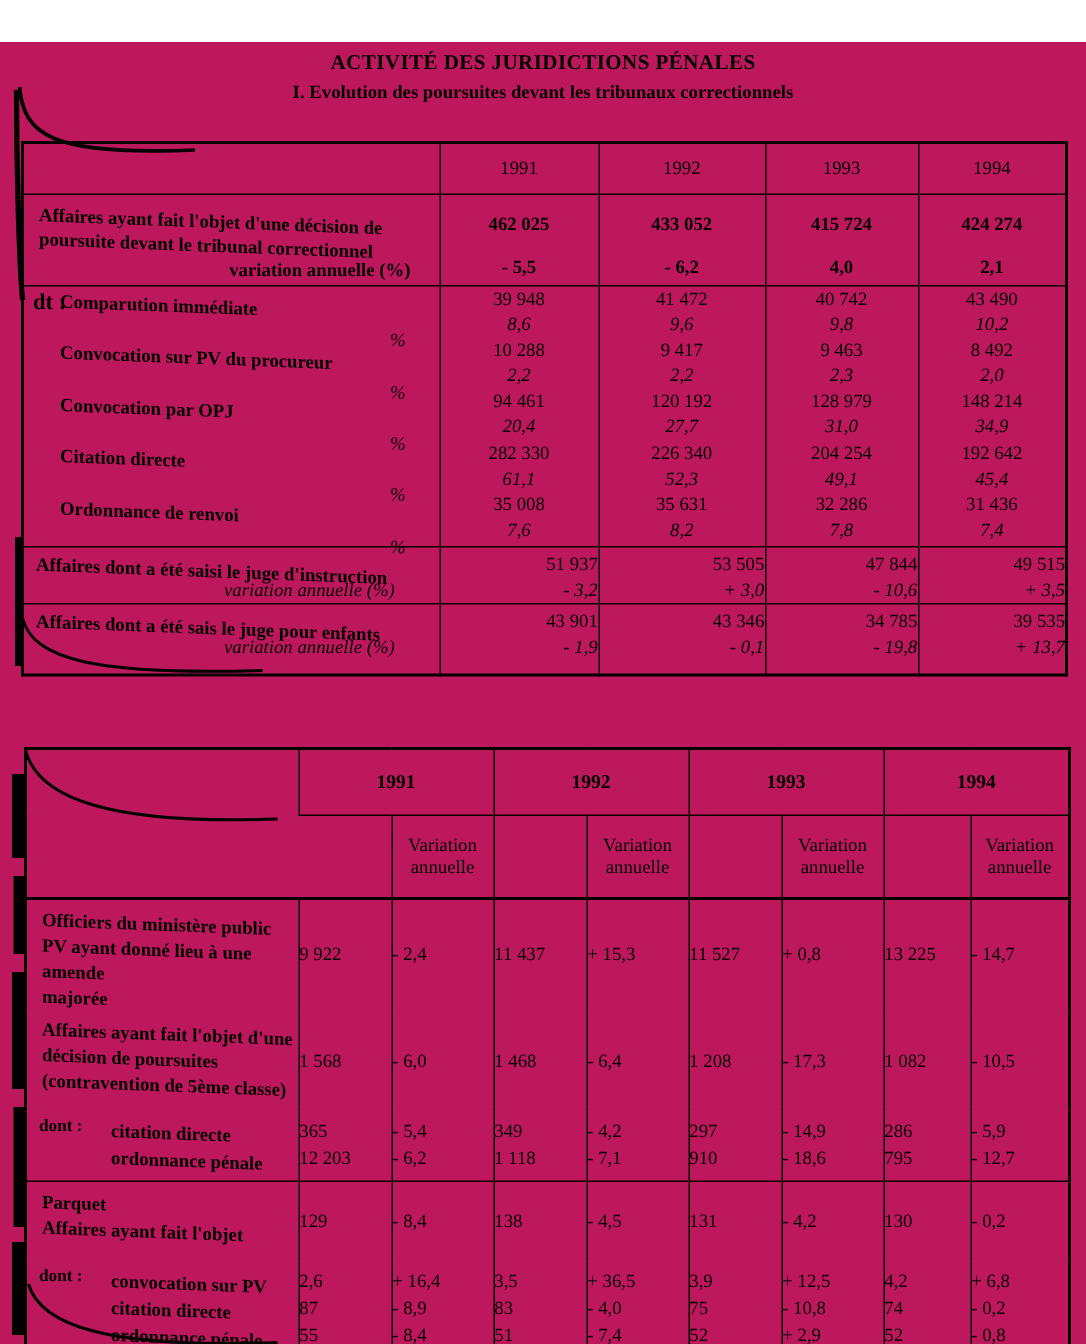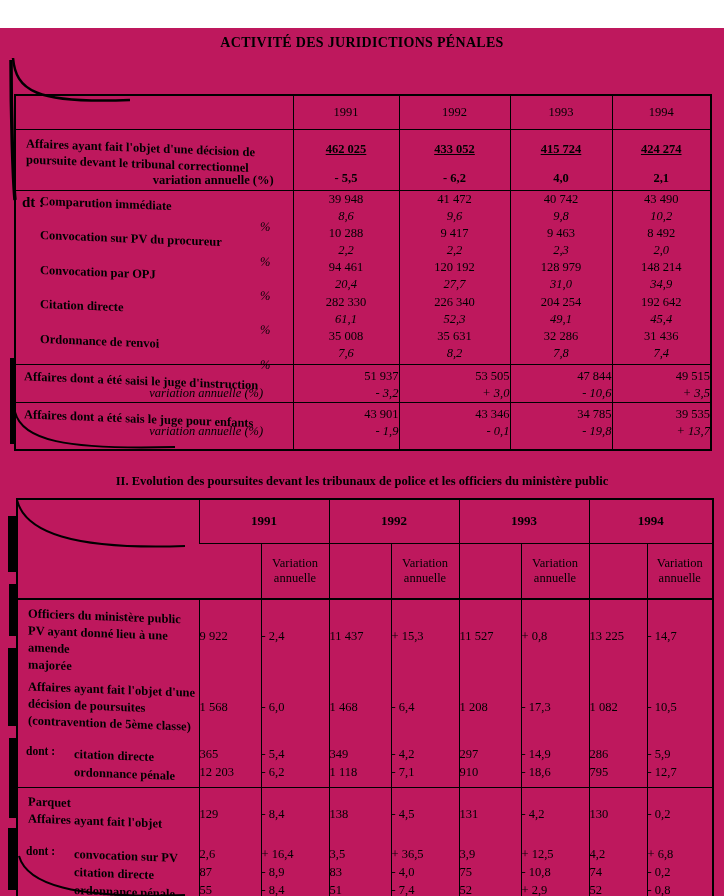--- a/index.html
+++ b/index.html
@@ -26,21 +26,21 @@
   .t1 tr.dtg  { height:172px; border-bottom:1.5px solid #000; }
   .t1 tr.jg1  { height:38px; border-bottom:1.5px solid #000; }
   .t1 tr.jg2  { height:47px; }
   .t1 .yr { text-align:center; vertical-align:middle; font-size:12.5px; }
   .num { text-align:center; }
   .lb { font-weight:bold; }
   .it { font-style:italic; }
   .sk { transform:skewY(2.2deg); transform-origin:left center; }
   .b1-lines { padding:5px 0 0 10px; line-height:16px; }
   .b1-sub { text-align:center; padding-left:118px; margin-top:6px; }
-  .blk1 .v   { margin-top:12px; font-weight:bold;text-decoration:underline; }
+  .blk1 .v   { margin-top:12px; font-weight:bold; }
   .blk1 .var { margin-top:14px; font-weight:bold; }
   .dtg td.lblcell { position:relative; }
   .dt-prefix { position:absolute; left:6px; top:3px; font-size:15px; font-weight:bold; }
   .dtg-wrap { margin-left:24px; padding-top:2px; }
   .dtg .ln { height:17.2px; line-height:17.2px; }
   .pl { text-align:right; padding-right:22px; }
   .jg-lb  { padding:3px 0 0 8px; line-height:16px; }
   .jg-sub { text-align:center; padding-left:104px; margin-top:2px; }
   .jg .ln { height:17px; line-height:17px;text-align:right; }
   .jg td.num { padding-top:3px; }
@@ -68,21 +68,21 @@
   .ln2 { height:18px; line-height:18px; }
 
   .artifacts { position:absolute; left:0; top:0; pointer-events:none; }
 </style>
 </head>
 <body>
 
 <div class="page">
 
   <div class="title">ACTIVITÉ DES JURIDICTIONS PÉNALES</div>
-  <div class="subtitle sub2">II. Evolution des poursuites devant les tribunaux de police et les officiers du ministère public</div>
+  <div class="subtitle sub1">I. Evolution des poursuites devant les tribunaux correctionnels</div>
 
   <svg class="artifacts" width="724" height="896" viewBox="0 0 724 896">
     <path d="M13,30 C16,62 34,76 130,72" stroke="#000" stroke-width="2.5" fill="none"></path>
     <path d="M11,32 C11,88 13,150 15,172" stroke="#000" stroke-width="3.5" fill="none"></path>
     <path d="M15,384 C22,412 64,422 175,419" stroke="#000" stroke-width="2" fill="none"></path>
     <rect x="10" y="330" width="5" height="86" fill="#000"></rect>
     <path d="M17,472 C25,504 72,522 185,518" stroke="#000" stroke-width="2" fill="none"></path>
     <path d="M19,828 C27,856 72,871 185,867" stroke="#000" stroke-width="2" fill="none"></path>
     <rect x="8" y="488" width="8" height="56" fill="#000"></rect>
     <rect x="9" y="556" width="7" height="52" fill="#000"></rect>

